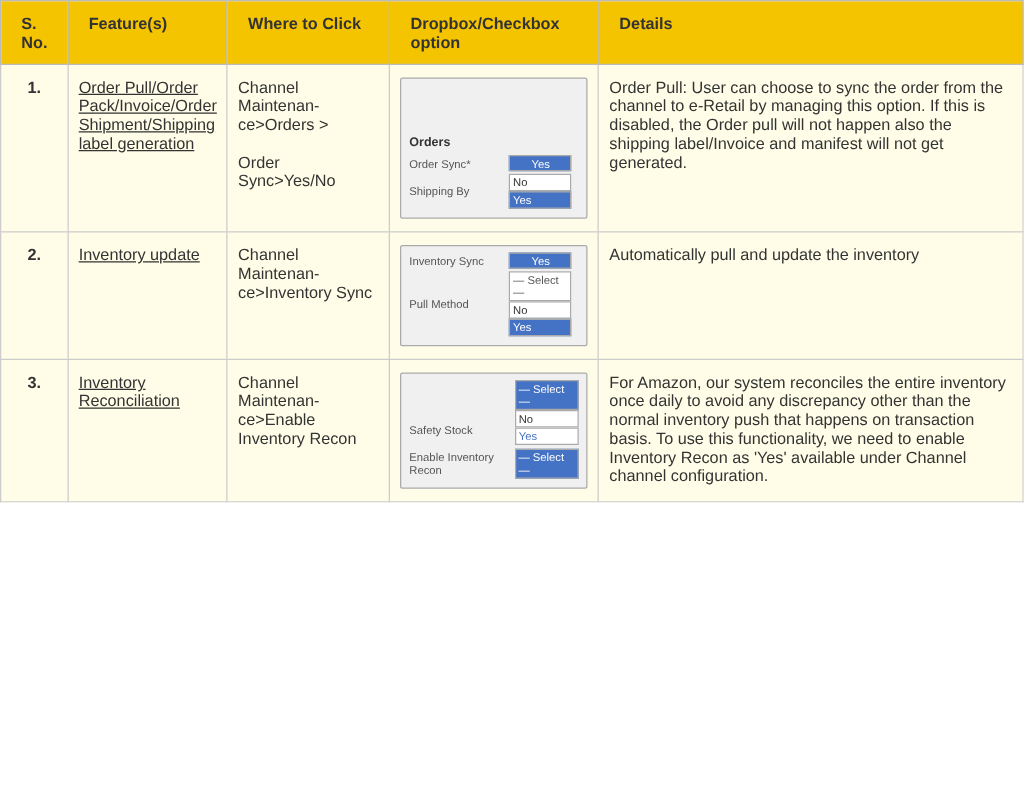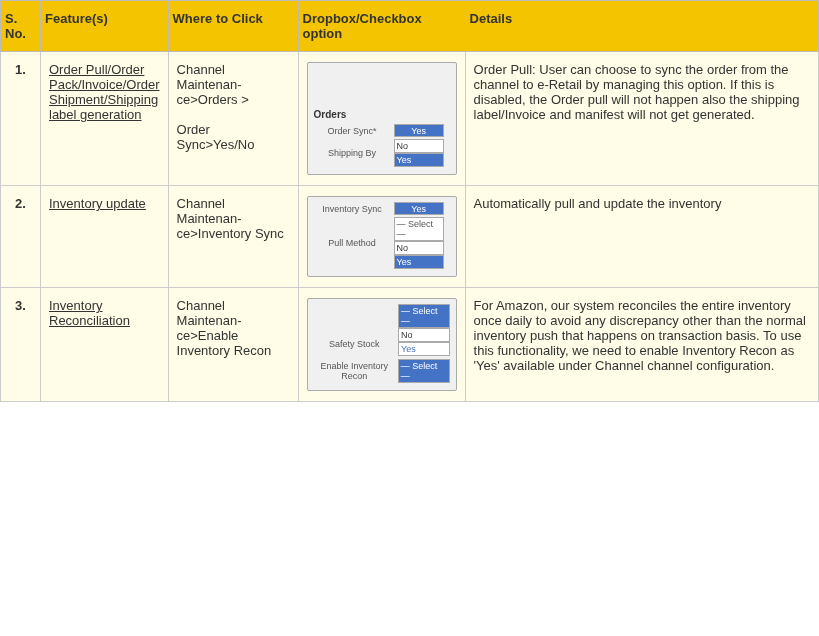--- a/index.html
+++ b/index.html
@@ -11,21 +11,21 @@
     }
     table {
       width: 100%;
       border-collapse: collapse;
       border: 1px solid #ccc;
     }
     th {
       background-color: #F5C400;
       color: #333;
       font-weight: bold;
-      padding: 10px 4px;
+      padding: 10px 16px;
       text-align: left;
       border: 1px solid #bbb;
       vertical-align: top;
     }
     td {
       padding: 10px 8px;
       border: 1px solid #ccc;
       vertical-align: top;
       background-color: #FFFDE7;
     }
@@ -71,21 +71,21 @@
     }
     .mini-field {
       display: flex;
       align-items: center;
       margin-bottom: 2px;
     }
     .mini-field-label {
       font-size: 9px;
       color: #555;
       width: 80px;
-      text-align: center;
+      text-align: left;
       padding-right: 3px;
     }
     .mini-field-value {
       border: 1px solid #aaa;
       background: #fff;
       font-size: 9px;
       padding: 0 2px;
       width: 50px;
       height: 13px;
     }

